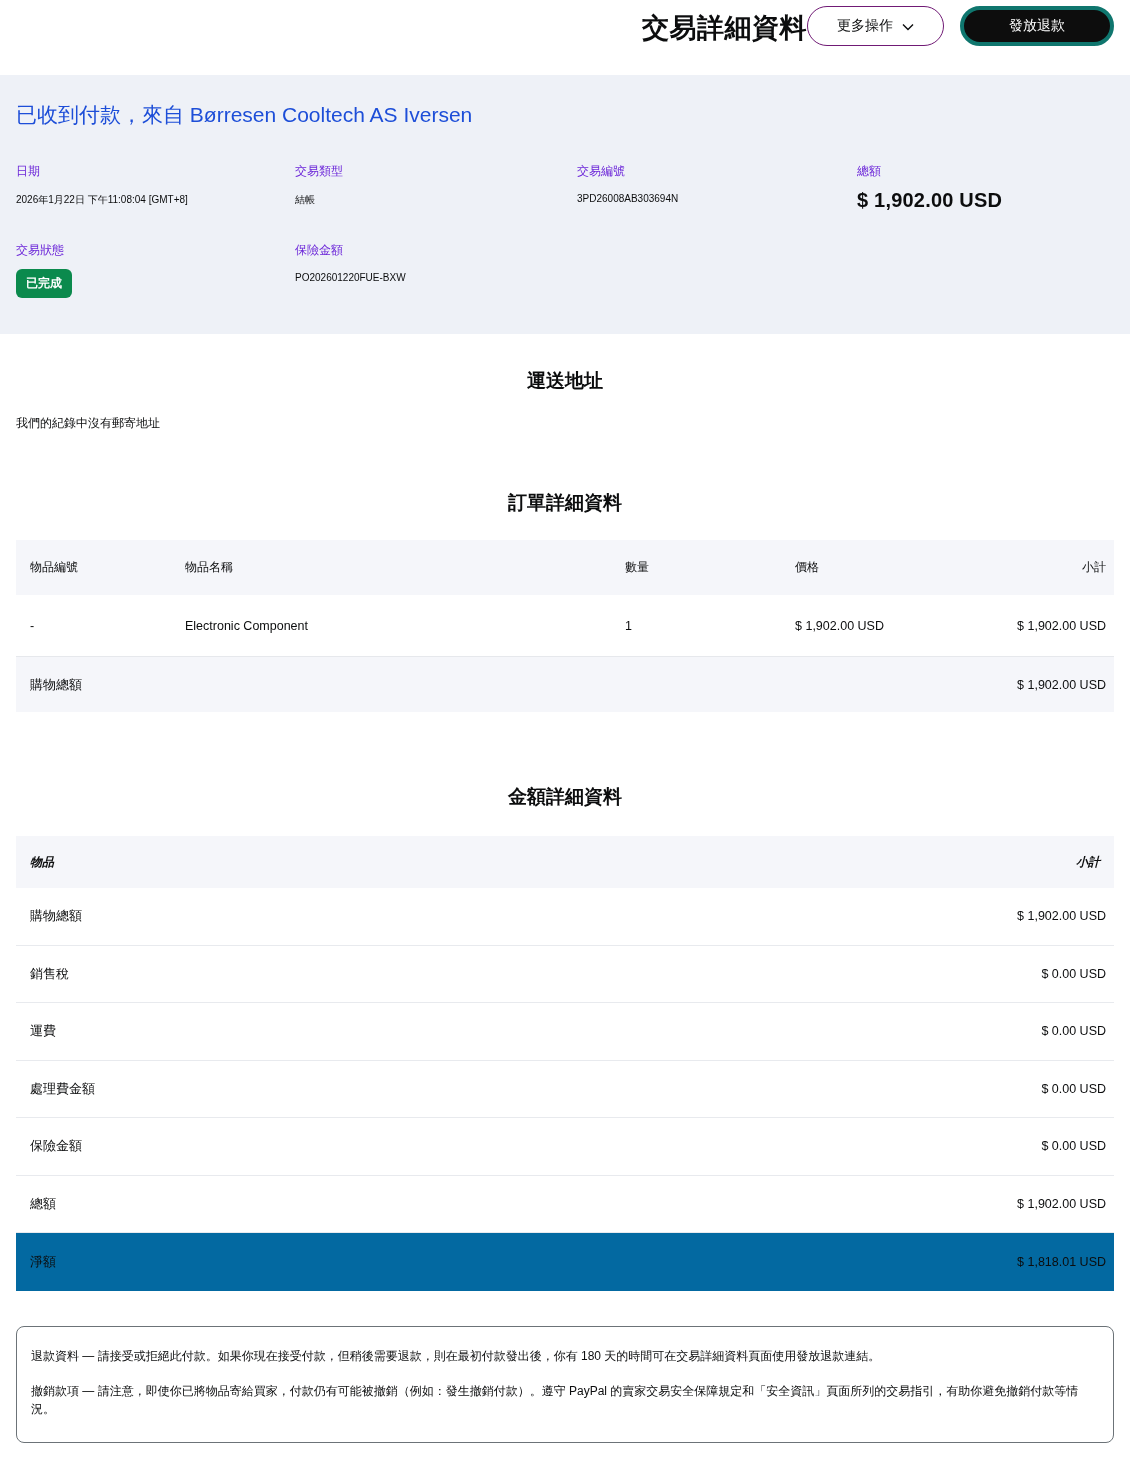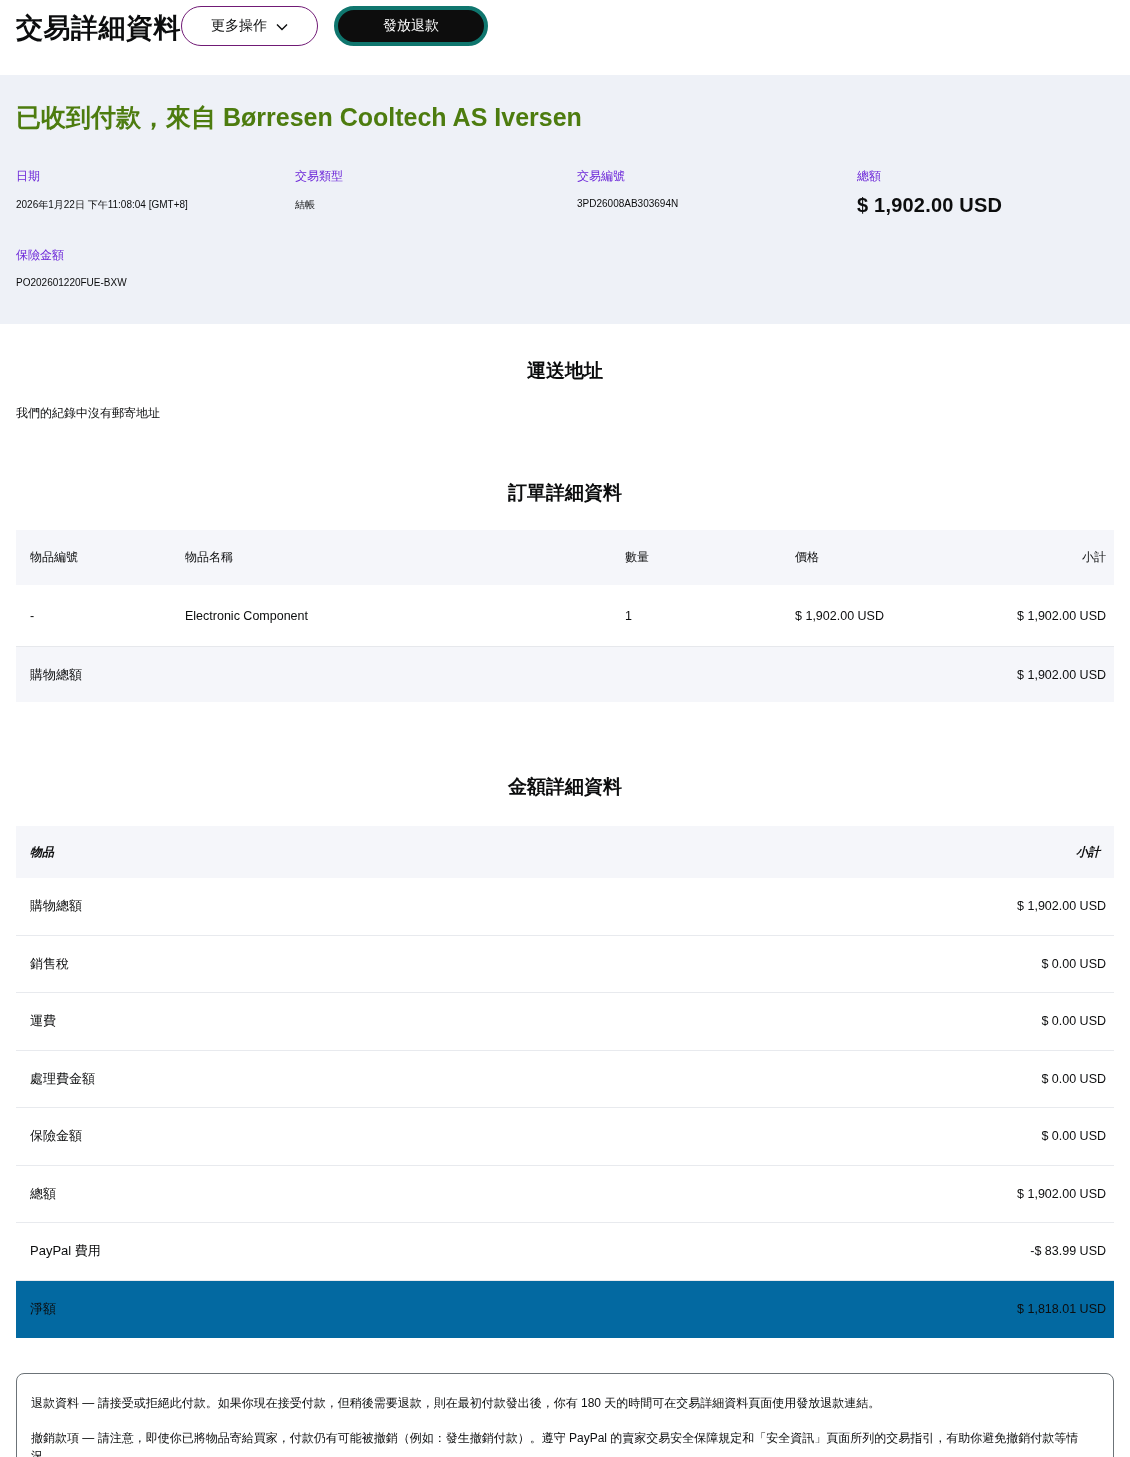--- a/index.html
+++ b/index.html
@@ -7,39 +7,39 @@
   body {
     height: 1457px;
     overflow: hidden;
     background: #ffffff;
     color: #0c0d0e;
     font-family: "Liberation Sans", "DejaVu Sans", sans-serif;
   }
 
   
   .page-header {
-    display: flex; align-items: flex-start; justify-content: flex-start;
+    display: flex; align-items: flex-start; justify-content: flex-end;
     padding: 6px 16px 0 16px; height: 56px;
   }
   .page-title { font-size: 27px; font-weight: 700; letter-spacing: 0.5px; padding-top: 4px; }
   .header-actions { display: flex; gap: 16px; align-items: center; }
   .btn { border-radius: 20px; font-size: 14px; height: 40px; display: flex; align-items: center; justify-content: center; cursor: pointer; }
   .btn-outline {
     background: #fff; border: 1px solid #701a75; color: #0c0d0e;
     padding: 0 22px; gap: 9px; width: 137px;
   }
   .btn-solid {
     background: #0d0d0d; border: 4px solid #0f766e; color: #fff;
     padding: 0 30px; width: 154px; font-weight: 400;
   }
   .chev { width: 12px; height: 12px; display: inline-block; }
 
   
   .summary-panel { margin-top: 19px; background: #eef1f7; padding: 26px 16px 36px 16px; }
-  .summary-headline { font-size: 25px; font-weight: 700; color: #4d7c0f; }
+  .summary-headline { font-size: 21px; font-weight: 400; color: #1d4ed8; }
   .field-grid { display: grid; grid-template-columns: 279px 282px 280px 1fr; margin-top: 34px; }
   .field-grid.second { margin-top: 30px; grid-template-columns: 279px 1fr; }
   .field-label { font-size: 12px; color: #6d28d9; }
   .field-value { font-size: 10px; color: #0c0d0e; margin-top: 13px; }
   .field-value.big { font-size: 20px; font-weight: 700; margin-top: 9px; letter-spacing: 0.2px; }
   .status-badge {
     display: inline-block; margin-top: 10px; background: #0b8a4d; color: #fff;
     font-size: 12px; font-weight: 700; padding: 6px 10px; border-radius: 6px;
   }
 
@@ -121,20 +121,24 @@
       <div class="field-value">3PD26008AB303694N</div>
     </div>
     <div>
       <div class="field-label">總額</div>
       <div class="field-value big">$ 1,902.00 USD</div>
     </div>
   </div>
 
   <div class="field-grid second">
     <div>
+      <div class="field-label">交易狀態</div>
+      <span class="status-badge">已完成</span>
+    </div>
+    <div>
       <div class="field-label">保險金額</div>
       <div class="field-value">PO202601220FUE-BXW</div>
     </div>
   </div>
 </div>
 
 <div class="section shipping-section">
   <h2 class="section-title">運送地址</h2>
   <div class="shipping-body">我們的紀錄中沒有郵寄地址</div>
 </div>
@@ -187,24 +191,20 @@
       <span class="val">$ 0.00 USD</span>
     </div>
     <div class="a-row">
       <span class="lbl">保險金額</span>
       <span class="val">$ 0.00 USD</span>
     </div>
     <div class="a-row">
       <span class="lbl">總額</span>
       <span class="val">$ 1,902.00 USD</span>
     </div>
-    <div class="a-row">
-      <span class="lbl">PayPal 費用</span>
-      <span class="val">-$ 83.99 USD</span>
-    </div>
     <div class="a-row net">
       <span class="lbl">淨額</span>
       <span class="val">$ 1,818.01 USD</span>
     </div>
   </div>
 </div>
 
 <div class="notice-box">
   <p>退款資料 — 請接受或拒絕此付款。如果你現在接受付款，但稍後需要退款，則在最初付款發出後，你有 180 天的時間可在交易詳細資料頁面使用發放退款連結。</p>
   <p>撤銷款項 — 請注意，即使你已將物品寄給買家，付款仍有可能被撤銷（例如：發生撤銷付款）。遵守 PayPal 的賣家交易安全保障規定和「安全資訊」頁面所列的交易指引，有助你避免撤銷付款等情況。</p>

